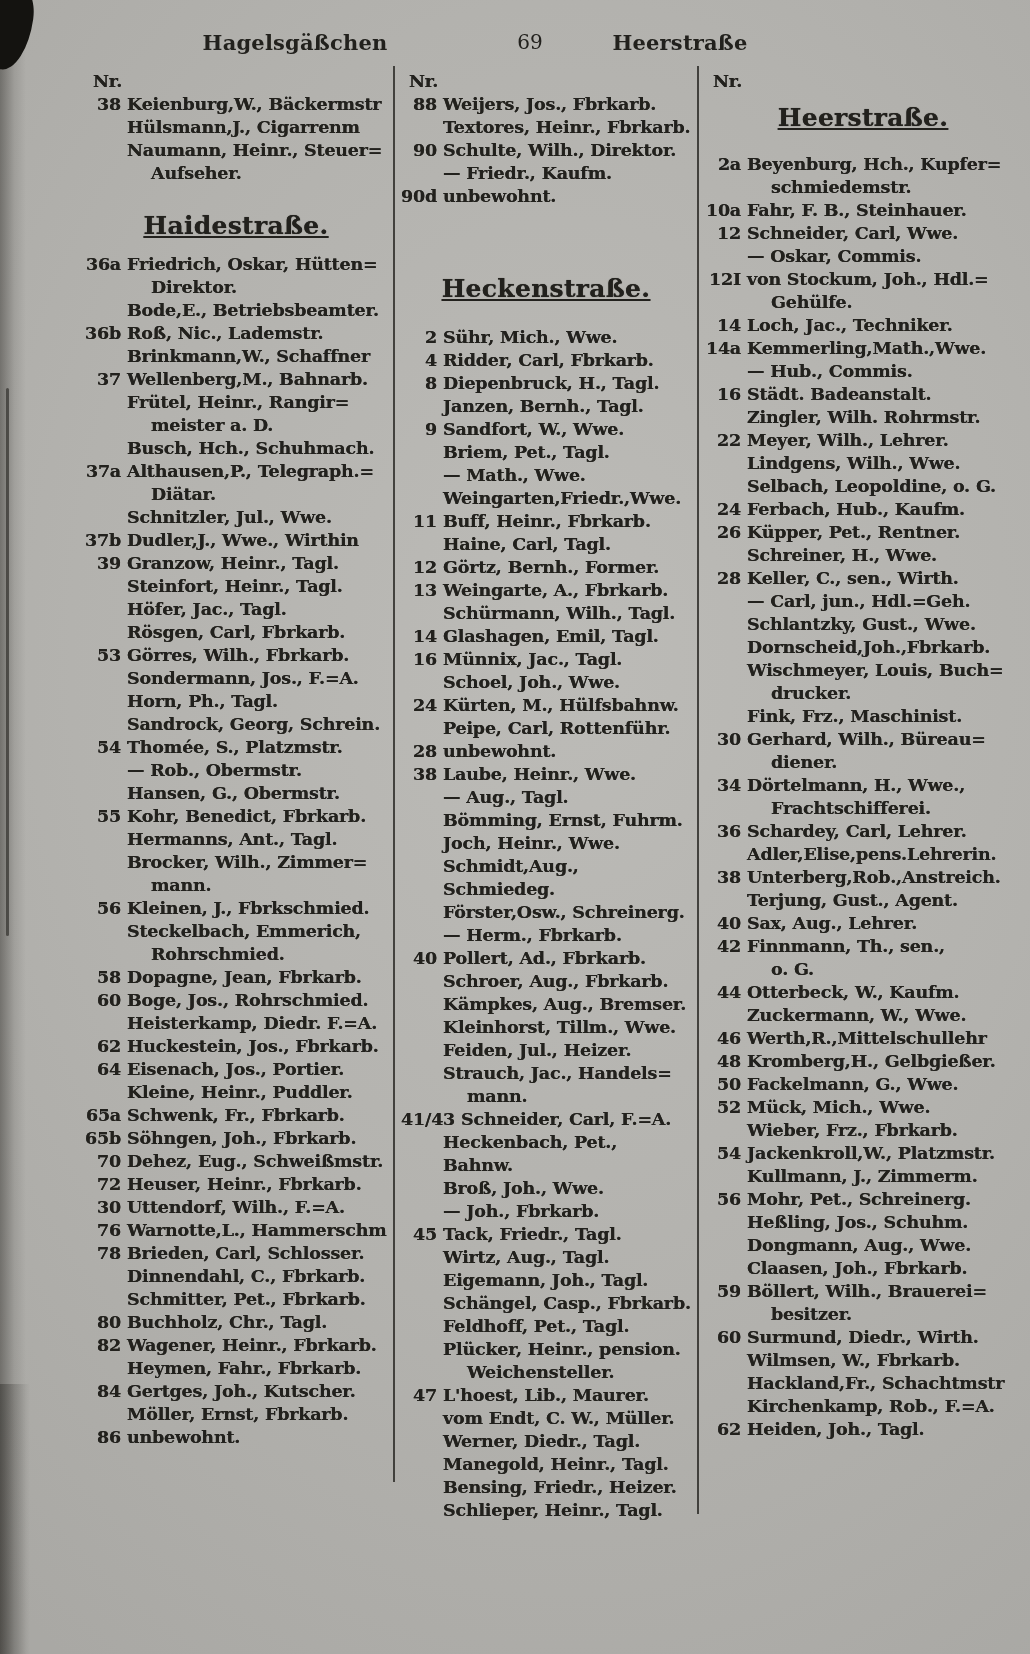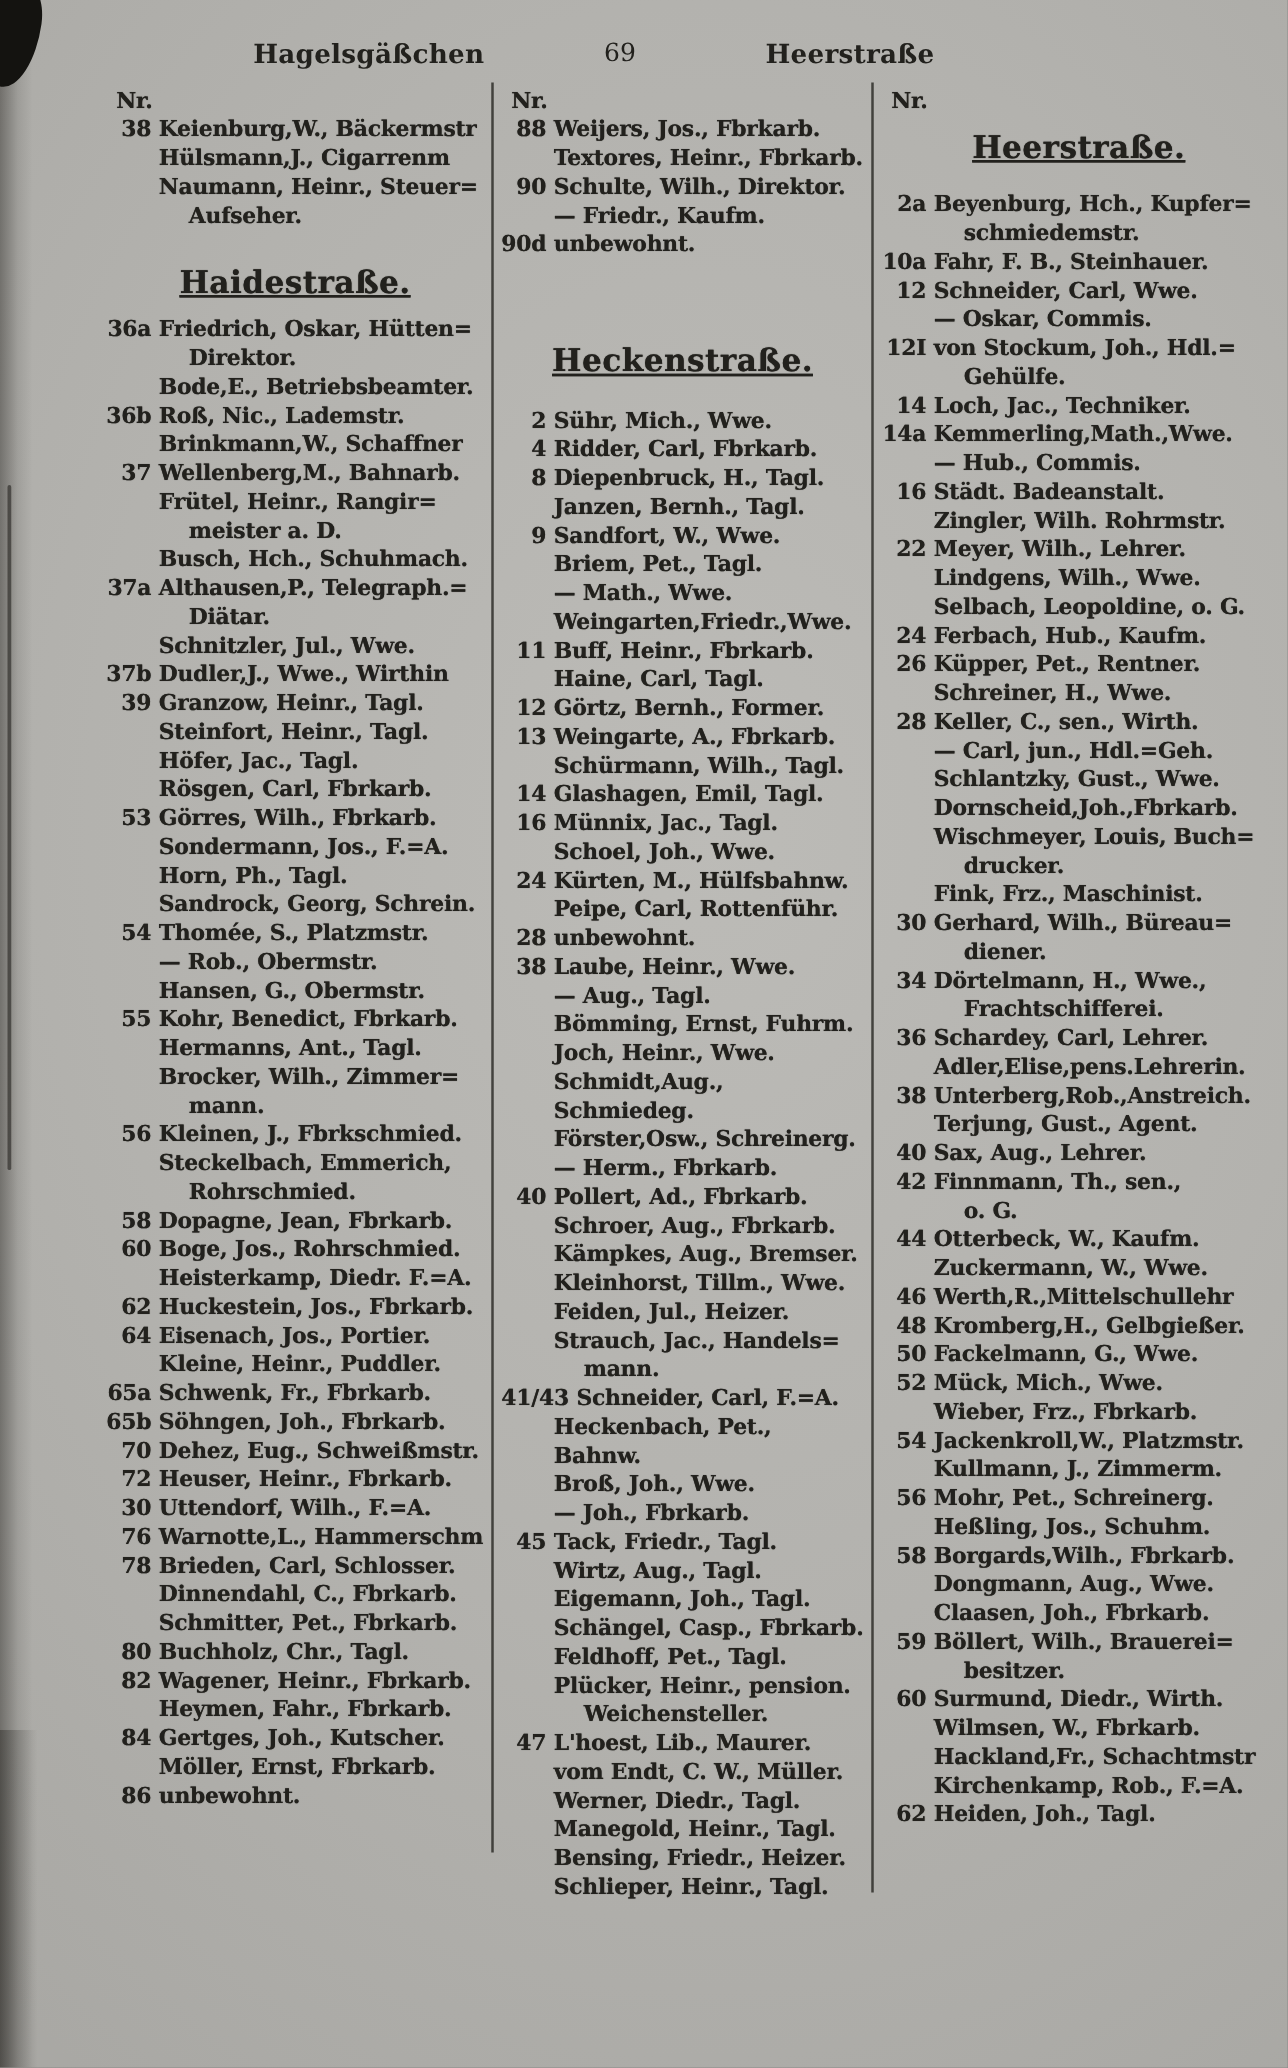--- a/index.html
+++ b/index.html
@@ -52,21 +52,21 @@
 </head>
 <body>
 
 <div class="page" style="color: rgb(34, 33, 29);">
   <div class="gutter-shade"></div>
   <div class="corner-blotch"></div>
   <div class="edge-line"></div>
   <div class="bottom-smudge"></div>
 
   <div class="hdr street" style="left:295px;">Hagelsgäßchen</div>
-  <div class="hdr pageno" style="left:496px;text-align:center;">69</div>
+  <div class="hdr pageno" style="left:530px;text-align:center;">69</div>
   <div class="hdr street" style="left:680px;">Heerstraße</div>
 
   <div class="divider" style="left:393px;top:66px;height:1416px;"></div>
   <div class="divider" style="left:697px;top:66px;height:1448px;"></div>
 
   <div class="col" id="col0" style="left:85px;width:302px;">
       <div class="ln nrlabel">Nr.</div>
       <div class="ln e"><span class="nr">38</span>Keienburg,W., Bäckermstr</div>
       <div class="ln s">Hülsmann,J., Cigarrenm</div>
       <div class="ln s">Naumann, Heinr., Steuer=</div>
@@ -231,21 +231,20 @@
       <div class="ln s">Zuckermann, W., Wwe.</div>
       <div class="ln e"><span class="nr">46</span>Werth,R.,Mittelschullehr</div>
       <div class="ln e"><span class="nr">48</span>Kromberg,H., Gelbgießer.</div>
       <div class="ln e"><span class="nr">50</span>Fackelmann, G., Wwe.</div>
       <div class="ln e"><span class="nr">52</span>Mück, Mich., Wwe.</div>
       <div class="ln s">Wieber, Frz., Fbrkarb.</div>
       <div class="ln e"><span class="nr">54</span>Jackenkroll,W., Platzmstr.</div>
       <div class="ln s">Kullmann, J., Zimmerm.</div>
       <div class="ln e"><span class="nr">56</span>Mohr, Pet., Schreinerg.</div>
       <div class="ln s">Heßling, Jos., Schuhm.</div>
-      <div class="ln e"><span class="nr">58</span>Borgards,Wilh., Fbrkarb.</div>
       <div class="ln s">Dongmann, Aug., Wwe.</div>
       <div class="ln s">Claasen, Joh., Fbrkarb.</div>
       <div class="ln e"><span class="nr">59</span>Böllert, Wilh., Brauerei=</div>
       <div class="ln c">besitzer.</div>
       <div class="ln e"><span class="nr">60</span>Surmund, Diedr., Wirth.</div>
       <div class="ln s">Wilmsen, W., Fbrkarb.</div>
       <div class="ln s">Hackland,Fr., Schachtmstr</div>
       <div class="ln s">Kirchenkamp, Rob., F.=A.</div>
       <div class="ln e"><span class="nr">62</span>Heiden, Joh., Tagl.</div>
     </div>

